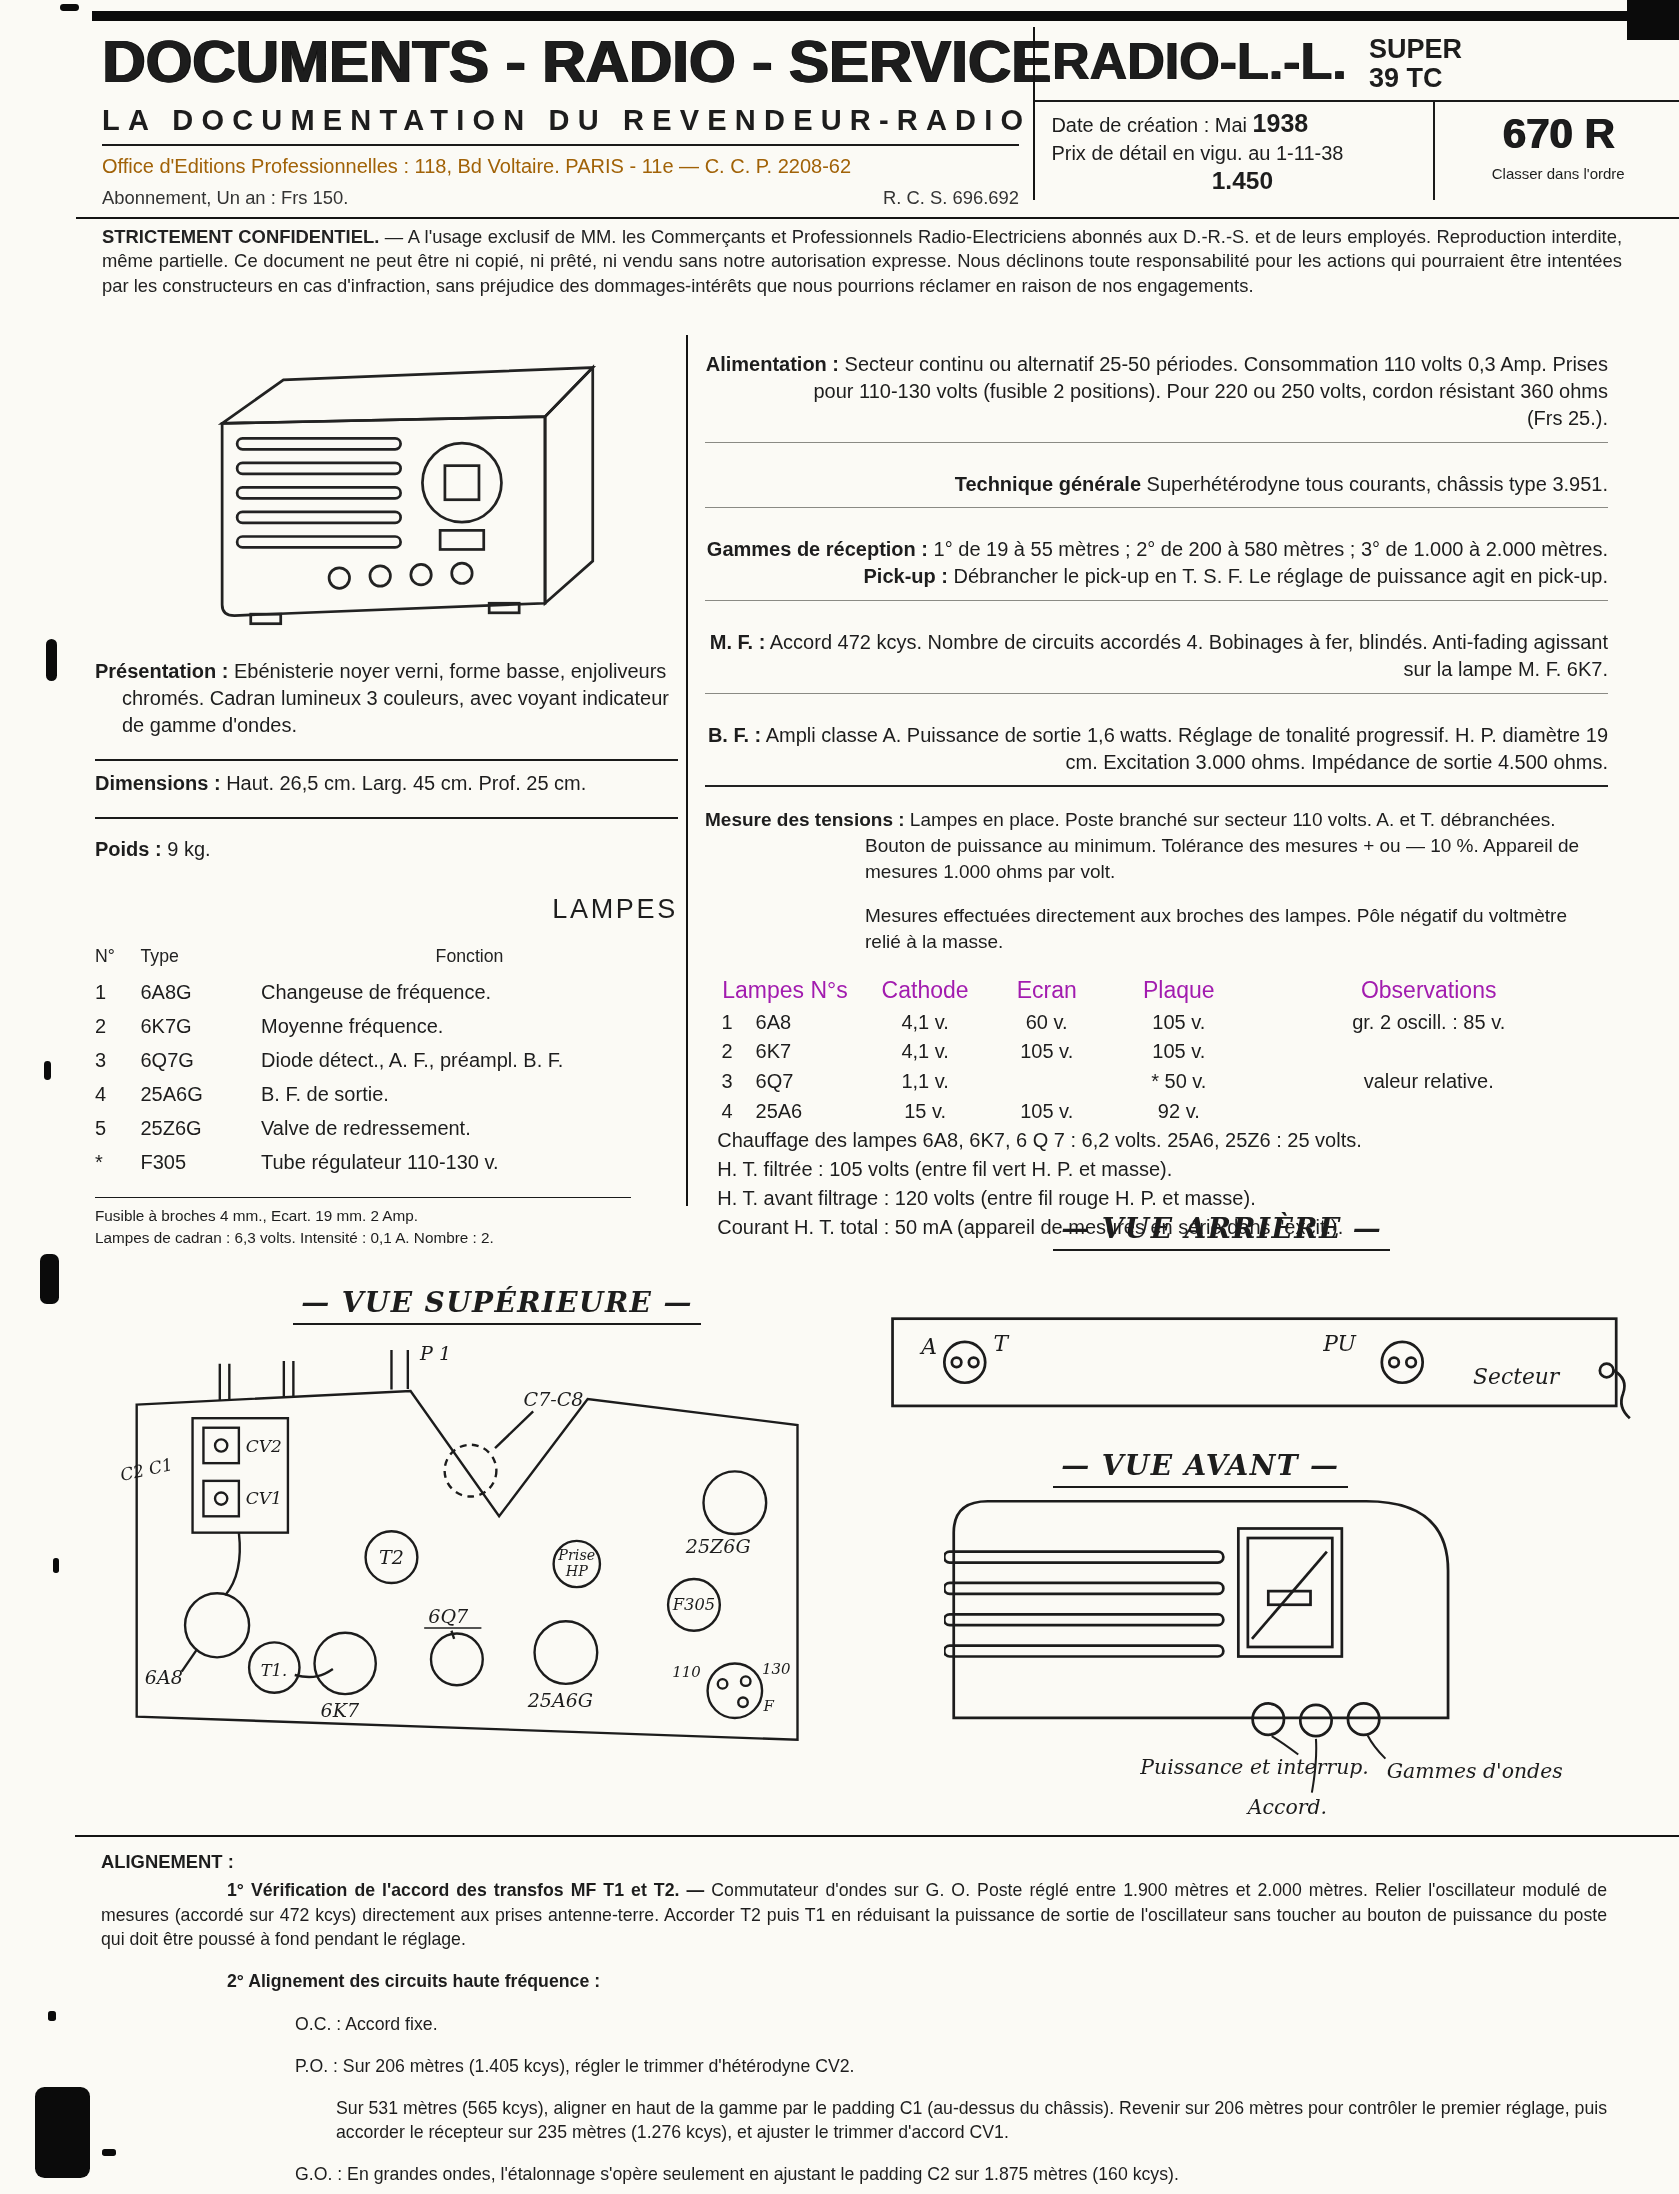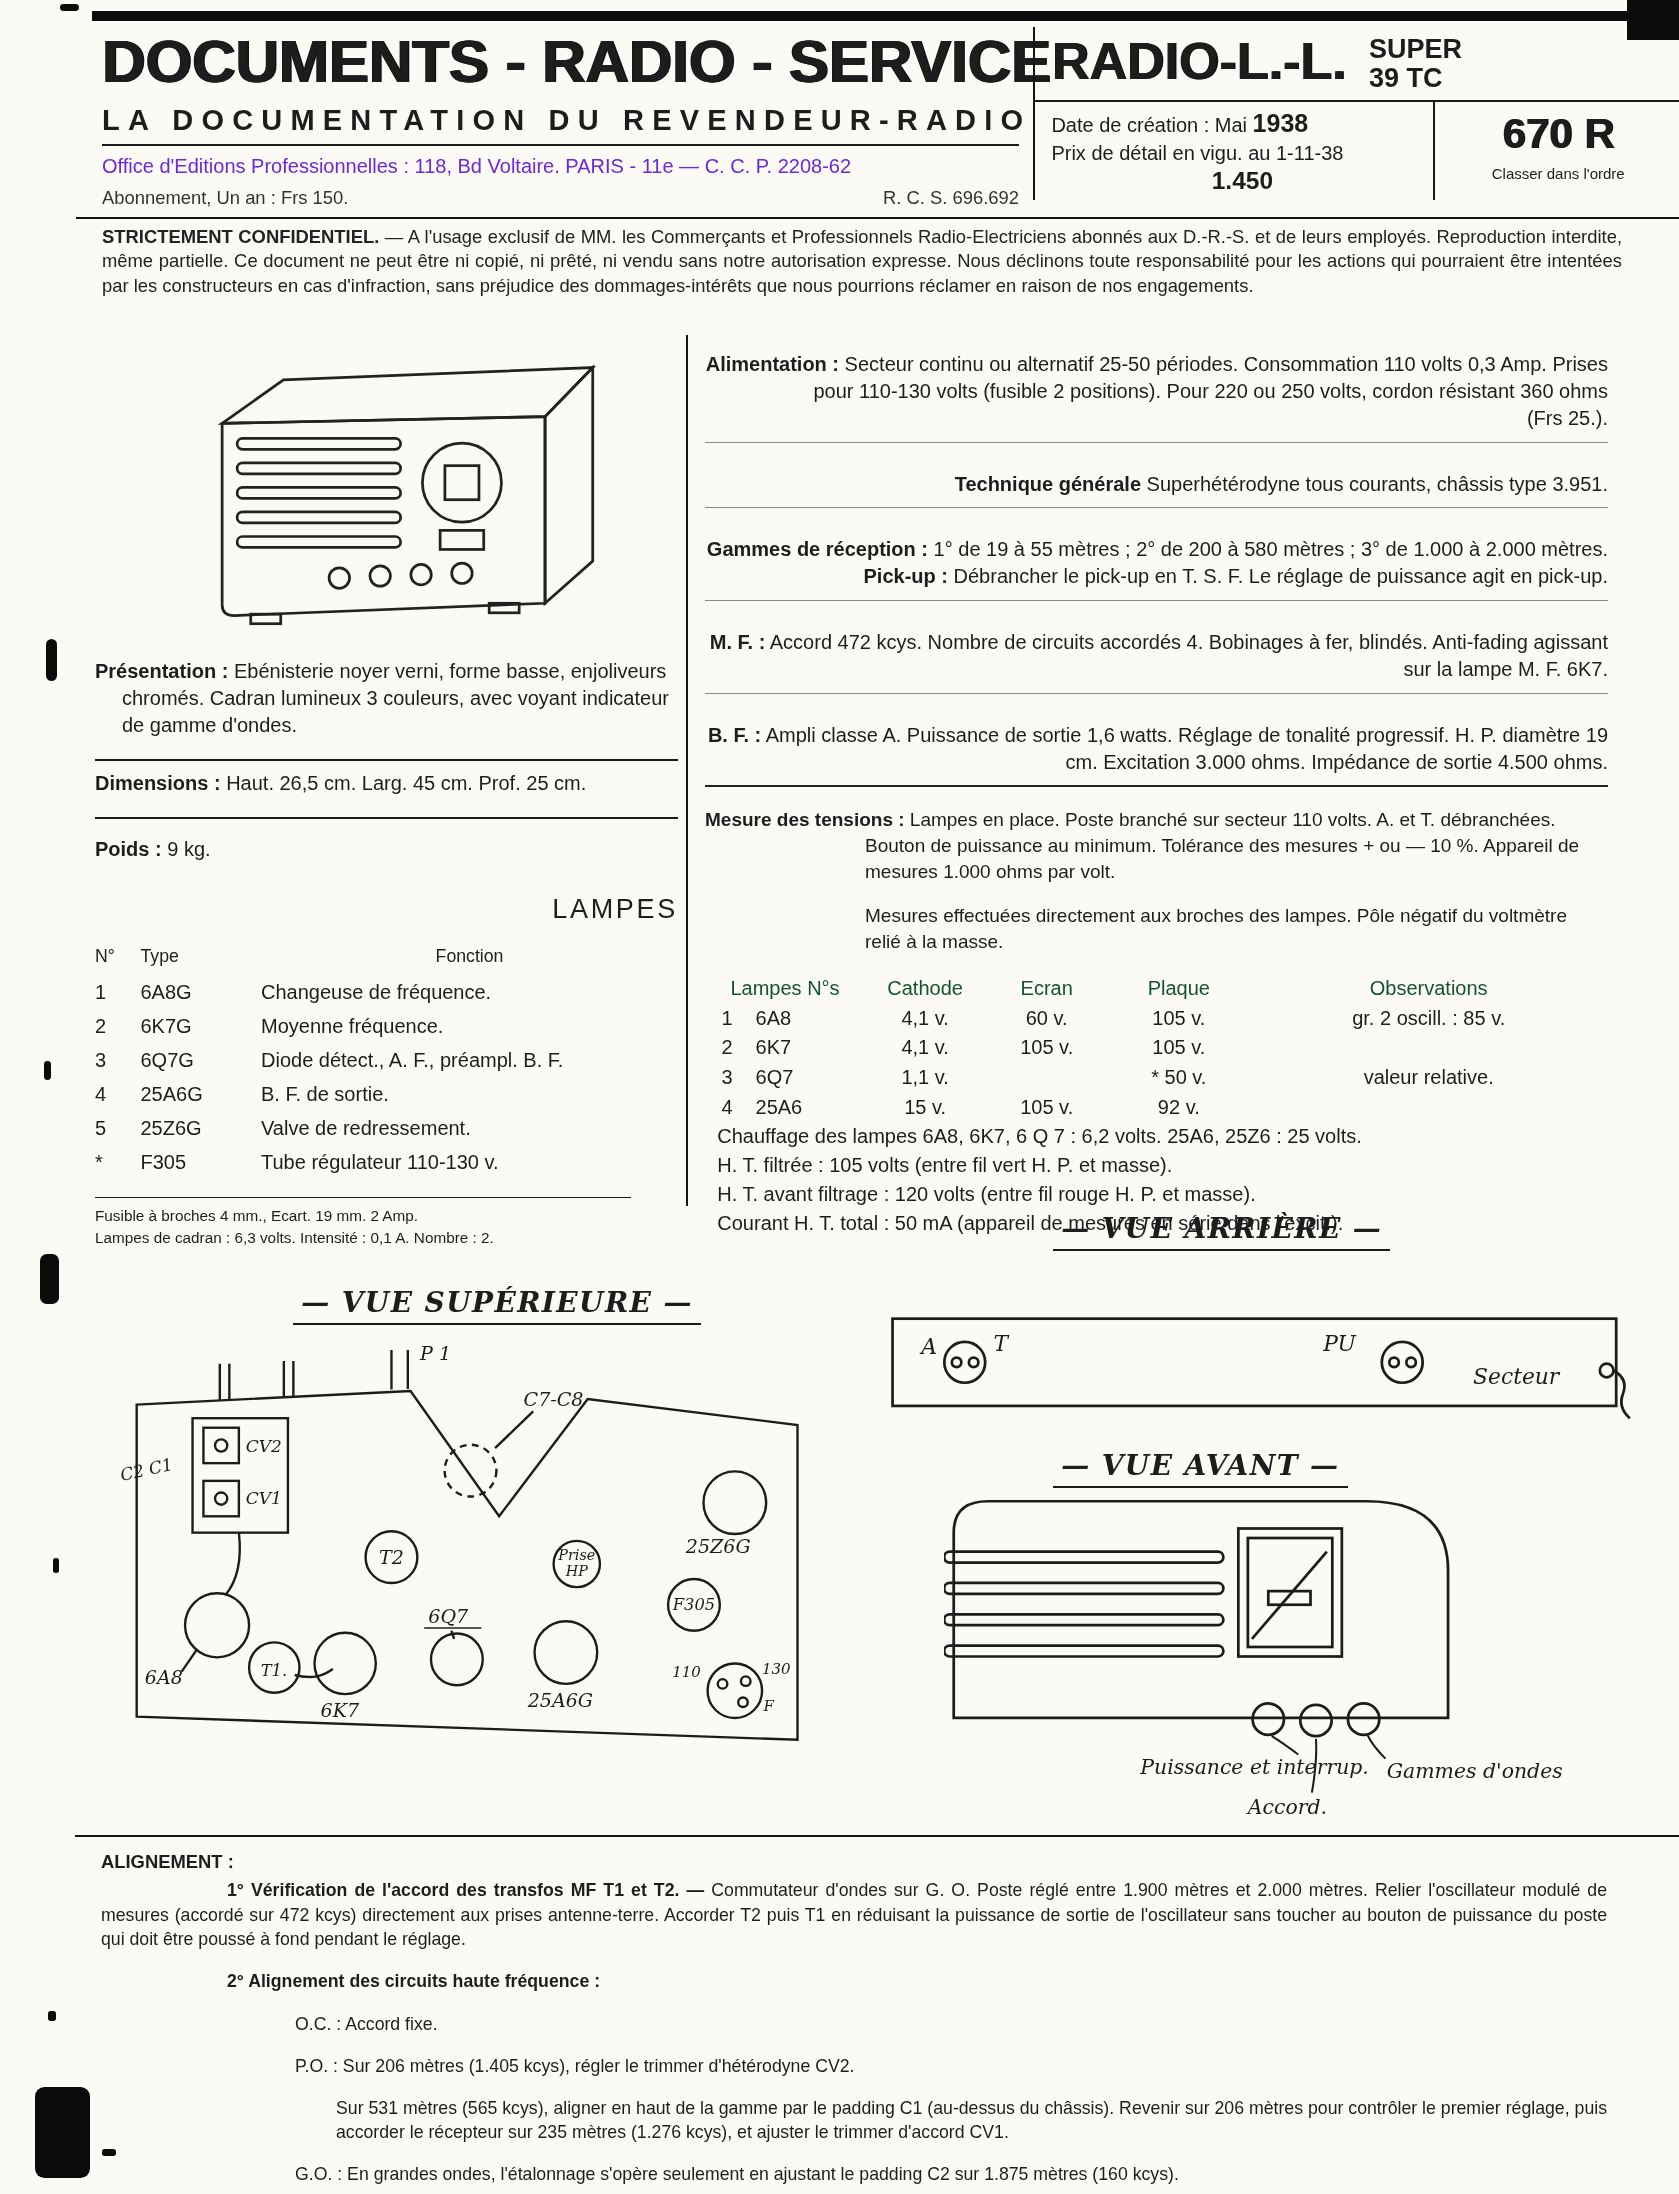--- a/index.html
+++ b/index.html
@@ -8,21 +8,21 @@
   .abs{position:absolute;}
   b,.bold{font-weight:bold;}
   .artifact{position:absolute;background:#0b0b0b;}
 
   
   .masthead{position:absolute;left:102px;top:27px;width:917px;}
   .mast-title{font-size:60px;font-weight:bold;white-space:nowrap;letter-spacing:0;
               text-shadow:1.4px 0 #111,-0.7px 0 #111;text-align:center;}
   .mast-sub{font-size:29px;font-weight:bold;letter-spacing:8.2px;margin-top:8.2px;white-space:nowrap;}
   .mast-rule{border-top:2px solid #1a1a1a;margin-top:6.8px;}
-  .mast-pub{font-size:20px;margin-top:9.5px;color:#6d28d9;}
+  .mast-pub{font-size:20px;margin-top:9.5px;color:#a16207;}
   .mast-row{display:flex;justify-content:space-between;font-size:18.4px;margin-top:8.2px;color:#333;}
 
   .modelbox{position:absolute;left:1033px;top:27px;width:646px;border-left:2.7px solid #141414;}
   .mb-top{display:flex;align-items:flex-start;padding:4.1px 0 6.8px 16.4px;}
   .mb-brand{font-size:52px;font-weight:bold;white-space:nowrap;text-shadow:1.4px 0 #111;}
   .mb-series{font-size:27px;font-weight:bold;line-height:1.08;margin-left:23px;margin-top:4.1px;}
   .mb-bottom{display:flex;border-top:2px solid #1a1a1a;}
   .mb-left{width:382px;padding:6.8px 0 5.5px 16.4px;}
   .mb-date{font-size:20px;}
   .mb-year{font-size:25px;font-weight:bold;}
@@ -60,21 +60,21 @@
   .spec{font-size:20px;line-height:1.35;padding:8.2px 0 9.5px 102px;text-indent:-102px;
         border-bottom:1.4px solid #8a8a84;text-align:right;}
   .spec:first-child{padding-top:0;}
   .spec.last{border-bottom:2px solid #222;}
 
   .tens-intro{margin-top:11px;font-size:19px;line-height:1.35;padding-left:160px;text-indent:-160px;}
   .tens-intro2{font-size:19px;line-height:1.35;padding-left:160px;margin-top:2.7px;}
   .ttable{margin-top:13.6px;font-size:20px;}
   .trow{display:grid;grid-template-columns:160px 112px 123px 133px 1fr;column-gap:4.1px;padding:3.4px 0;}
   .trow .c{text-align:center;}
-  .thead{font-size:20px;color:#14532d;}
+  .thead{font-size:23px;color:#a21caf;}
   .tcell-l{display:flex;gap:23px;padding-left:16.4px;}
   .tnotes{margin-left:12.3px;font-size:20px;line-height:1.45;}
 
   
   .view-title{position:absolute;font-family:"DejaVu Serif",serif;font-style:italic;font-weight:bold;
               font-size:28px;border-bottom:2px solid #1a1a1a;padding:0 8.2px 4.1px;letter-spacing:1.4px;}
   svg .hand{font-family:"DejaVu Serif",serif;font-style:italic;fill:#1c1c1c;}
 
   
   .align-rule{position:absolute;left:75px;right:0;top:1835px;border-top:2px solid #141414;}

